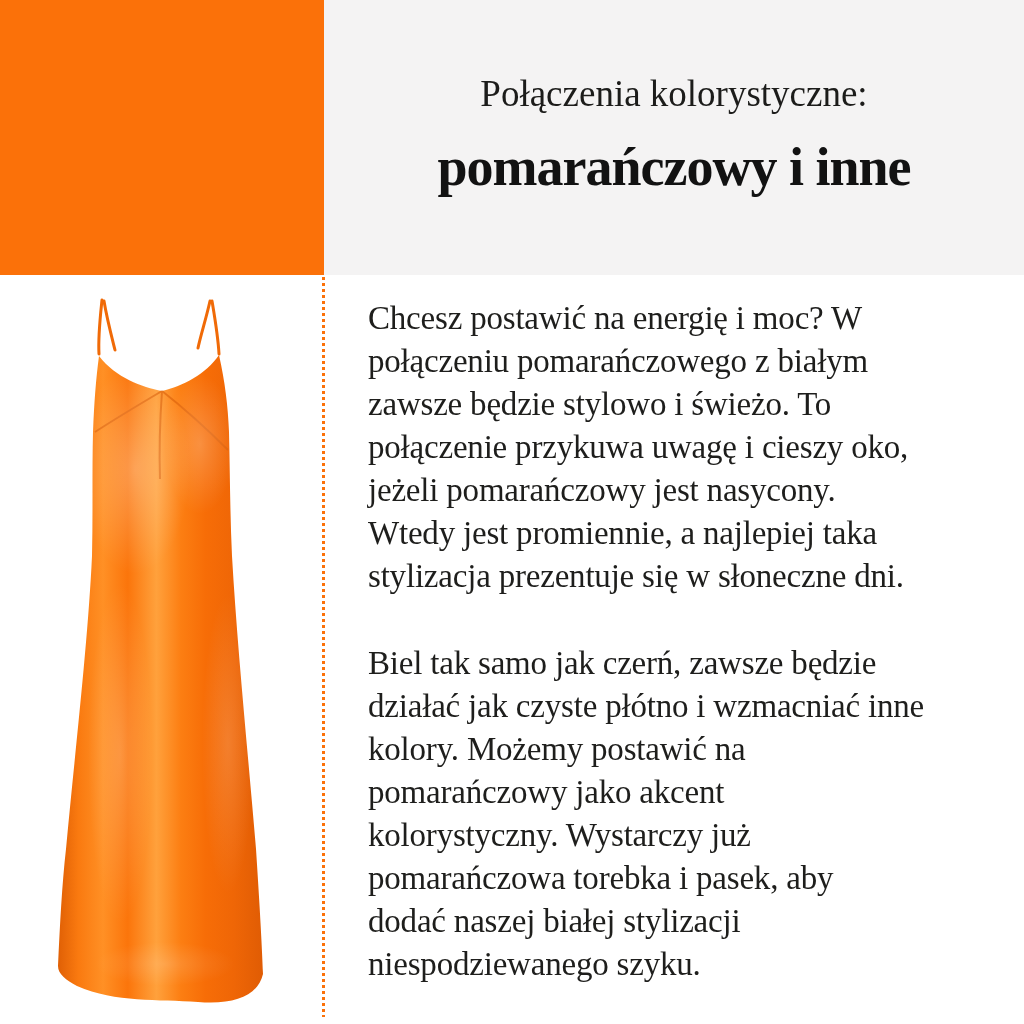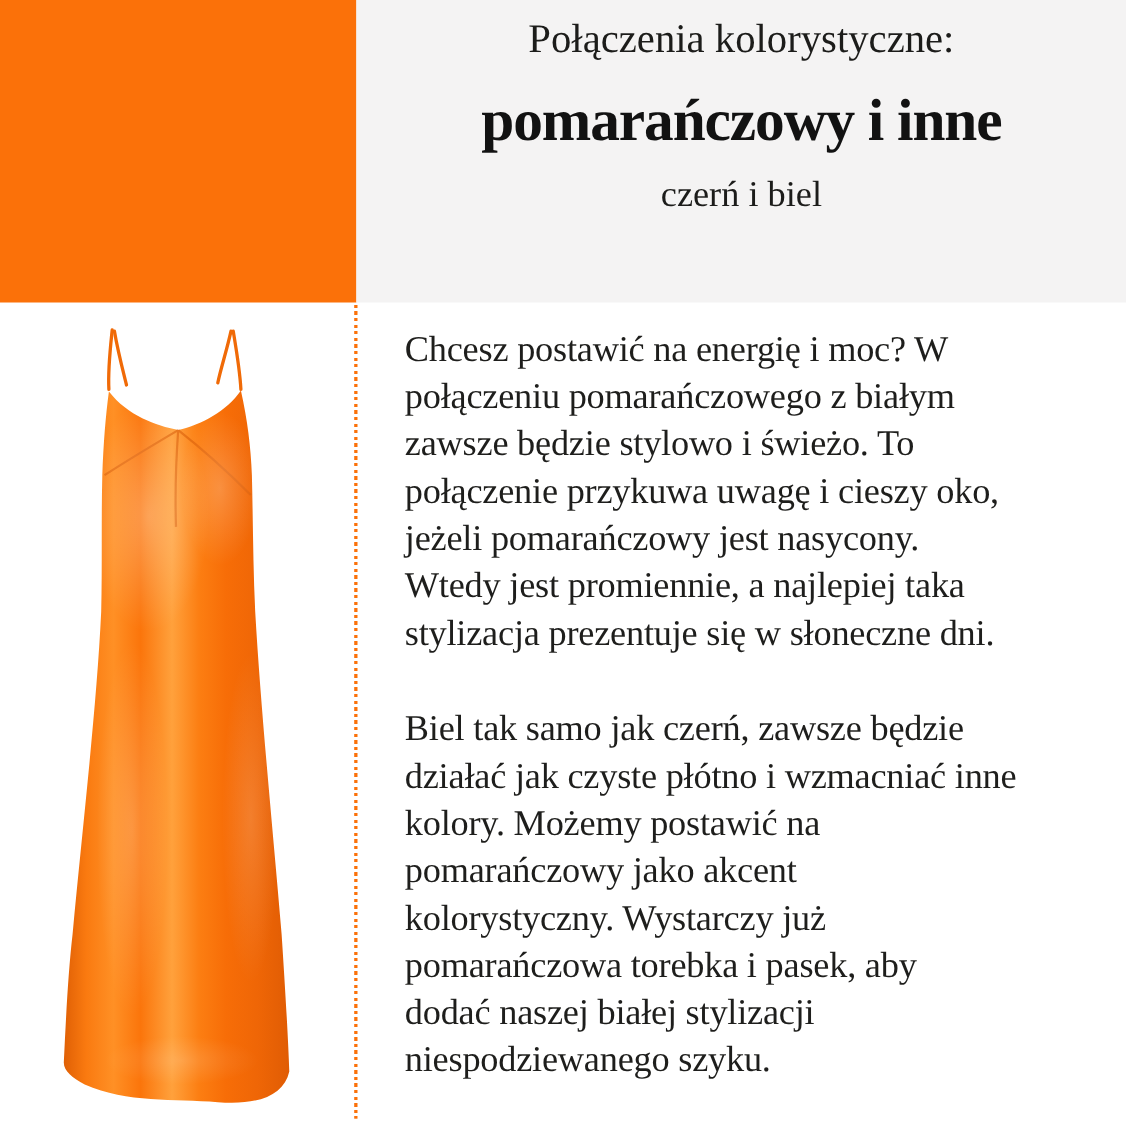--- a/index.html
+++ b/index.html
@@ -24,21 +24,21 @@
 
   
   .masthead {
     position: absolute;
     left: 324px; top: 0;
     width: 700px; height: 275px;
     background: #f4f3f3;
     display: flex;
     flex-direction: column;
     align-items: center;
-    justify-content: flex-start;
+    justify-content: center;
     padding-top: 16px;
     box-sizing: border-box;
     text-align: center;
   }
   .pretitle {
     font-size: 37px;
     line-height: 1.1;
     color: #1c1c1a;
     margin: 0 0 24px 0;
   }
@@ -96,21 +96,20 @@
 </head>
 <body>
 
 <div class="canvas">
 
   <div class="swatch"></div>
 
   <header class="masthead">
     <div class="pretitle">Połączenia kolorystyczne:</div>
     <h1 class="title">pomarańczowy i inne</h1>
-    <div class="subtitle">czerń i biel</div>
   </header>
 
   <div class="divider"></div>
 
   <figure class="dress">
     <svg viewBox="0 0 324 750" xmlns="http://www.w3.org/2000/svg">
       <defs>
         <linearGradient id="satin" x1="0" y1="0" x2="1" y2="0">
           <stop offset="0" stop-color="#e06005"></stop>
           <stop offset="0.10" stop-color="#fa7a10"></stop>

